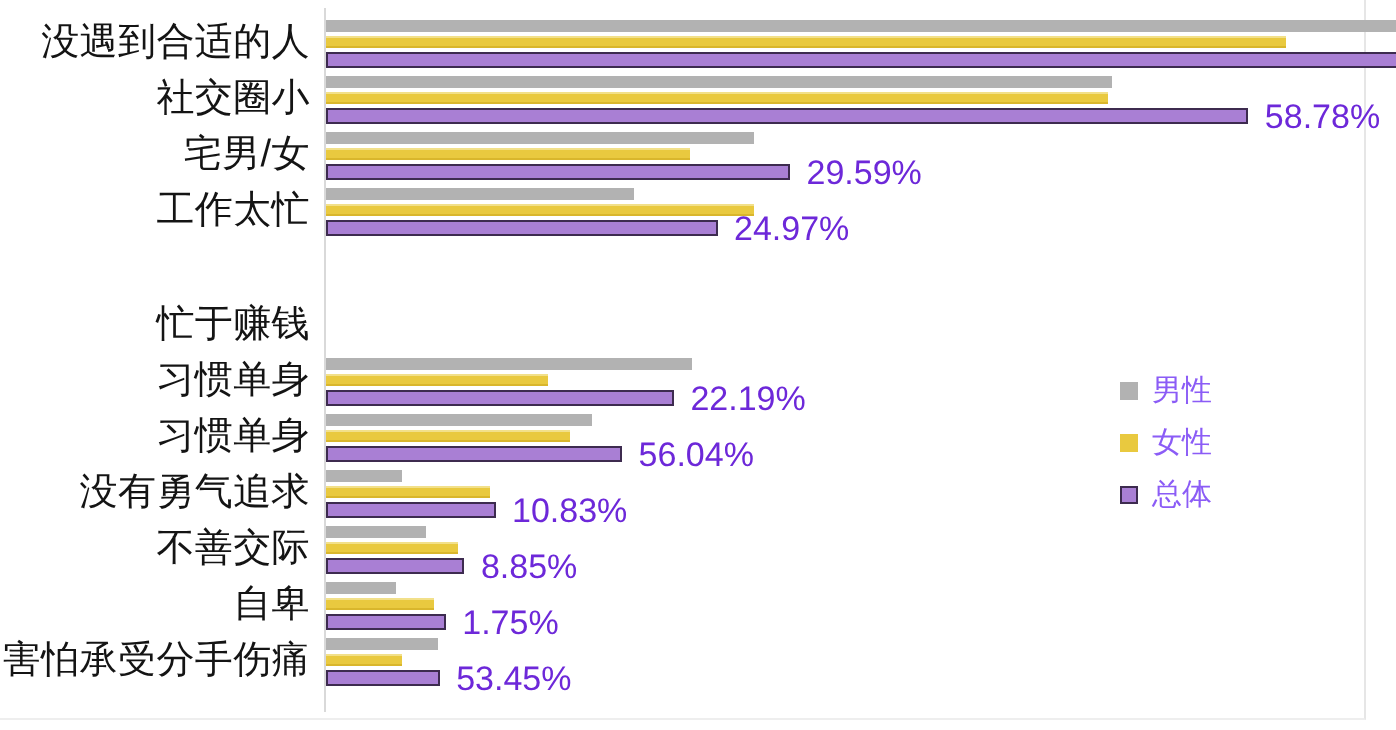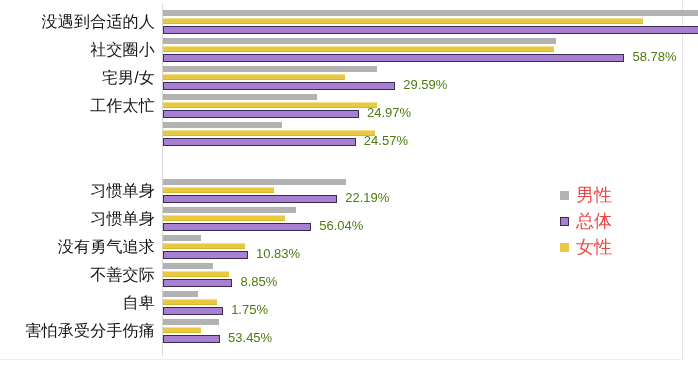--- a/index.html
+++ b/index.html
@@ -44,21 +44,21 @@
     width: 698px;
     height: 28px;
   }
   .cat-label {
     position: absolute;
     left: 0px;
     width: 155px;
     text-align: right;
     top: 50%;
     transform: translateY(-50%);
-    font-size: 16px;
+    font-size: 19px;
     color: #141414;
     line-height: 1.05;
     white-space: nowrap;
     letter-spacing: 0.2px;
   }
   .bars {
     position: absolute;
     left: 163px;
     top: 2px;
     height: 24px;
@@ -82,22 +82,22 @@
   }
   .bar.total {
     top: 16px;
     height: 8px;
     background: #a97fd4;
     border: 1.5px solid #3d2b4f;
   }
   .value-label {
     position: absolute;
     top: 12px;
-    font-size: 13px;
-    color: #4d7c0f;
+    font-size: 17px;
+    color: #6d28d9;
     white-space: nowrap;
     line-height: 1;
   }
 
   #legend {
     position: absolute;
     left: 560px;
     top: 182px;
     width: 120px;
   }
@@ -110,22 +110,22 @@
     width: 9px;
     height: 9px;
     margin-right: 7px;
     flex: 0 0 auto;
     box-sizing: border-box;
   }
   .legend-swatch.male   { background: #b2b2b2; }
   .legend-swatch.female { background: #e9c93f; }
   .legend-swatch.total  { background: #a97fd4; border: 1.5px solid #3d2b4f; }
   .legend-label {
-    font-size: 18px;
-    color: #ef4444;
+    font-size: 15px;
+    color: #8b5cf6;
     white-space: nowrap;
   }
 </style>
 </head>
 <body>
 
 <div id="chart-root">
 
   <div id="plot-frame"></div>
   <div id="value-axis"></div>
@@ -160,28 +160,23 @@
       <div class="row" style="top: 92.3px;">
         <div class="cat-label">工作太忙</div>
         <div class="bars">
           <div class="bar male" title="男性: 19.6%" style="width: 153.86px;"></div>
           <div class="bar female" title="女性: 27.2%" style="width: 213.52px;"></div>
           <div class="bar total" title="总体: 24.97%" style="width: 196.014px;"></div>
           <div class="value-label" style="left: 204.014px;">24.97%</div>
         </div>
       </div>
       <div class="row" style="top: 120.4px;">
-        <div class="bars">
-          <div class="bar male" title="男性: 15.2%" style="width: 119.32px;"></div>
-          <div class="bar female" title="女性: 27%" style="width: 211.95px;"></div>
-          <div class="bar total" title="总体: 24.57%" style="width: 192.874px;"></div>
-          <div class="value-label" style="left: 200.874px;">24.57%</div>
-        </div>
       </div>
       <div class="row" style="top: 148.5px;">
+        <div class="cat-label">忙于赚钱</div>
       </div>
       <div class="row" style="top: 176.6px;">
         <div class="cat-label">习惯单身</div>
         <div class="bars">
           <div class="bar male" title="男性: 23.3%" style="width: 182.905px;"></div>
           <div class="bar female" title="女性: 14.2%" style="width: 111.47px;"></div>
           <div class="bar total" title="总体: 22.19%" style="width: 174.191px;"></div>
           <div class="value-label" style="left: 182.191px;">22.19%</div>
         </div>
       </div>
@@ -231,22 +226,22 @@
         </div>
       </div>
     </div>
 
   <div id="legend">
       <div class="legend-item">
         <span class="legend-swatch male"></span>
         <span class="legend-label">男性</span>
       </div>
       <div class="legend-item">
+        <span class="legend-swatch female"></span>
+        <span class="legend-label">女性</span>
+      </div>
+      <div class="legend-item">
         <span class="legend-swatch total"></span>
         <span class="legend-label">总体</span>
       </div>
-      <div class="legend-item">
-        <span class="legend-swatch female"></span>
-        <span class="legend-label">女性</span>
-      </div>
     </div>
 
 </div>
 
 </body></html>

